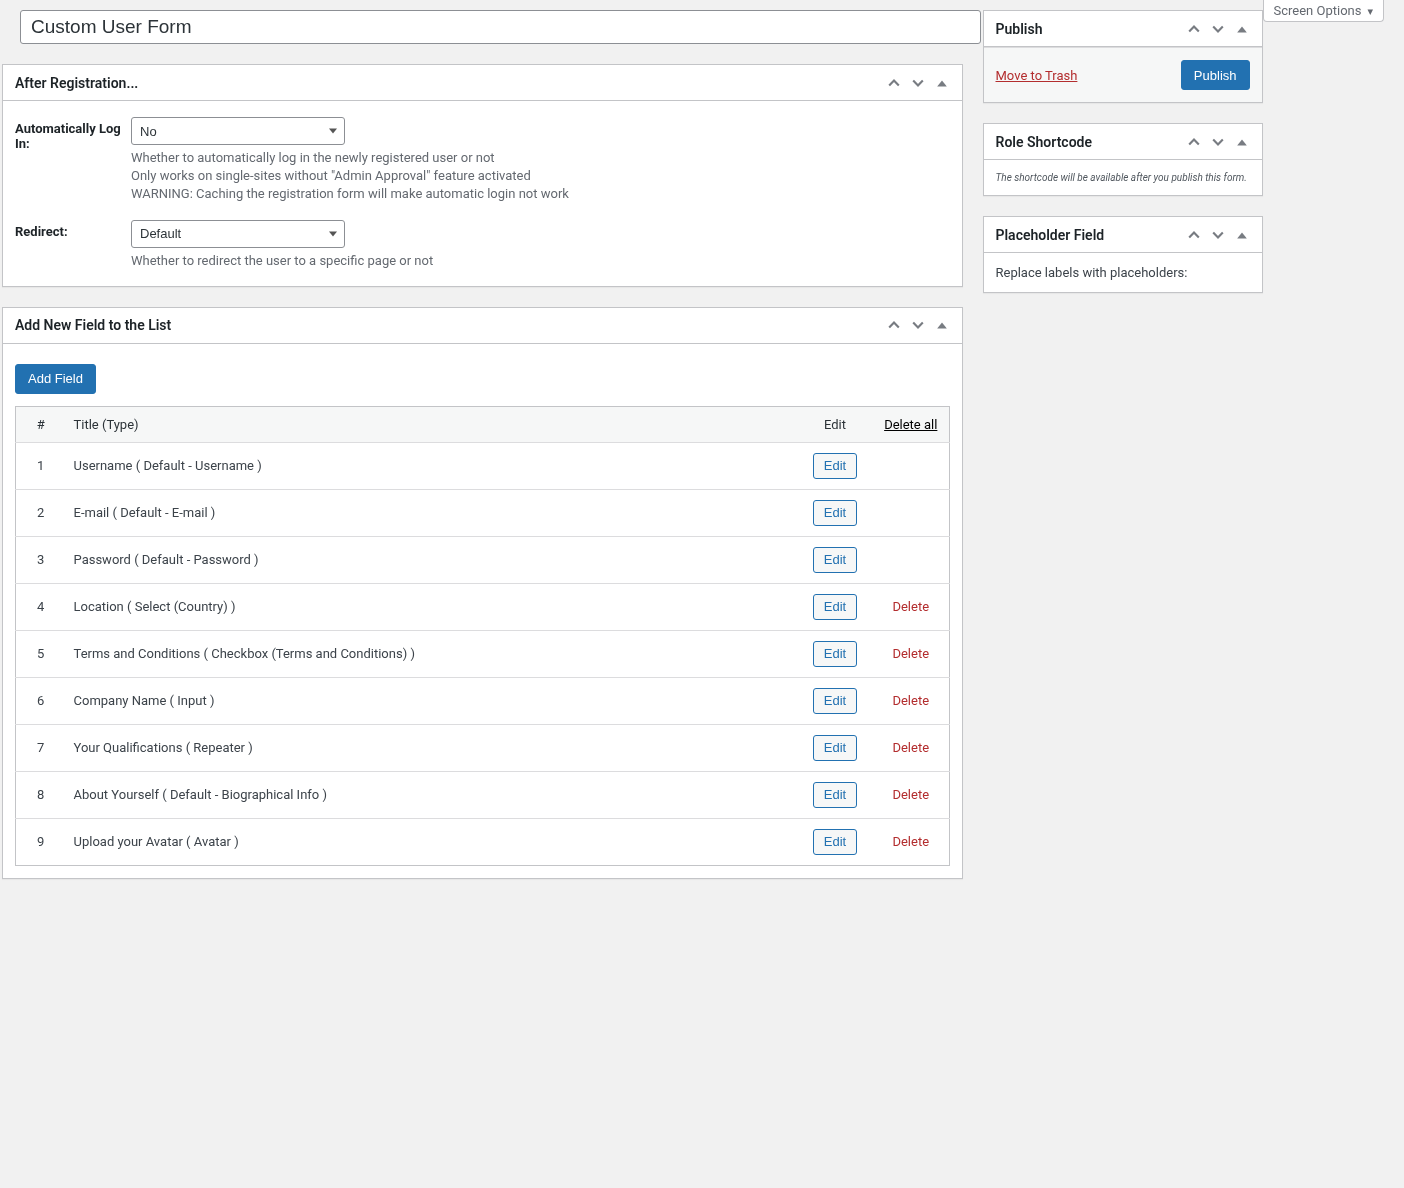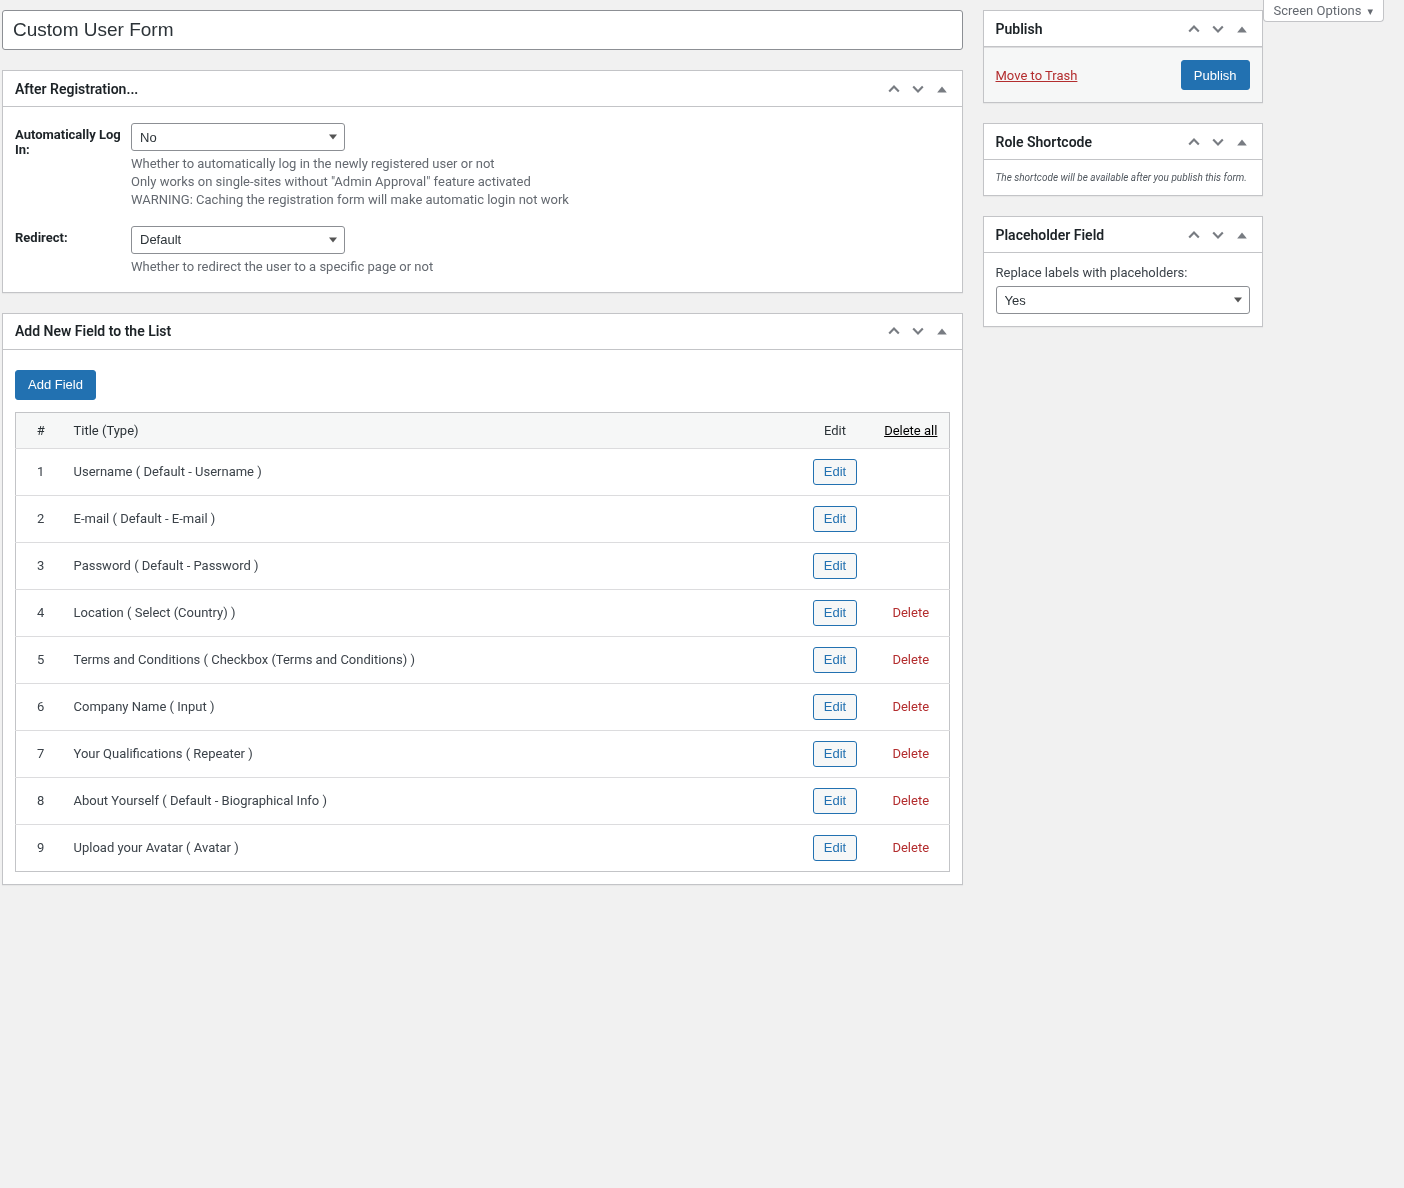--- a/index.html
+++ b/index.html
@@ -49,27 +49,28 @@
       font-weight: bold;
       margin-left: 10px;
       cursor: pointer;
     }
     .clearfix::after { content: ""; display: table; clear: both; }
     .columns { display: flex; gap: 20px; margin-top: 10px; }
     .col-main { flex: 1; min-width: 0; }
     .col-side { width: 280px; flex-shrink: 0; }
     .title-input {
       width: 100%;
-      height: 40px;
+      height: 34px;
       font-size: 19px;
       padding: 3px 10px;
       border: 1px solid #8c8f94;
       border-radius: 3px;
       background: #fff;
       color: #2c3338;
+      margin-left: 18px;
     }
     .postbox {
       background: #fff;
       border: 1px solid #c3c4c7;
       box-shadow: 0 1px 1px rgba(0,0,0,0.04);
       margin-bottom: 20px;
     }
     .postbox-header {
       display: flex;
       align-items: center;
@@ -412,18 +413,17 @@
               </button>
             <button class="handle-btn">
                 <svg viewBox="0 0 10 10">
                   <path d="M1 8 L5 3 L9 8 Z" fill="currentColor"></path>
                 </svg>
               </button>
           </div>
         </div>
         <div class="inside">
           <div>Replace labels with placeholders:</div>
-          <div class="select-wrap"><select><option>Yes</option></select></div>
         </div>
       </div>
     </div>
   </div>
 </div>
 
 </body></html>

